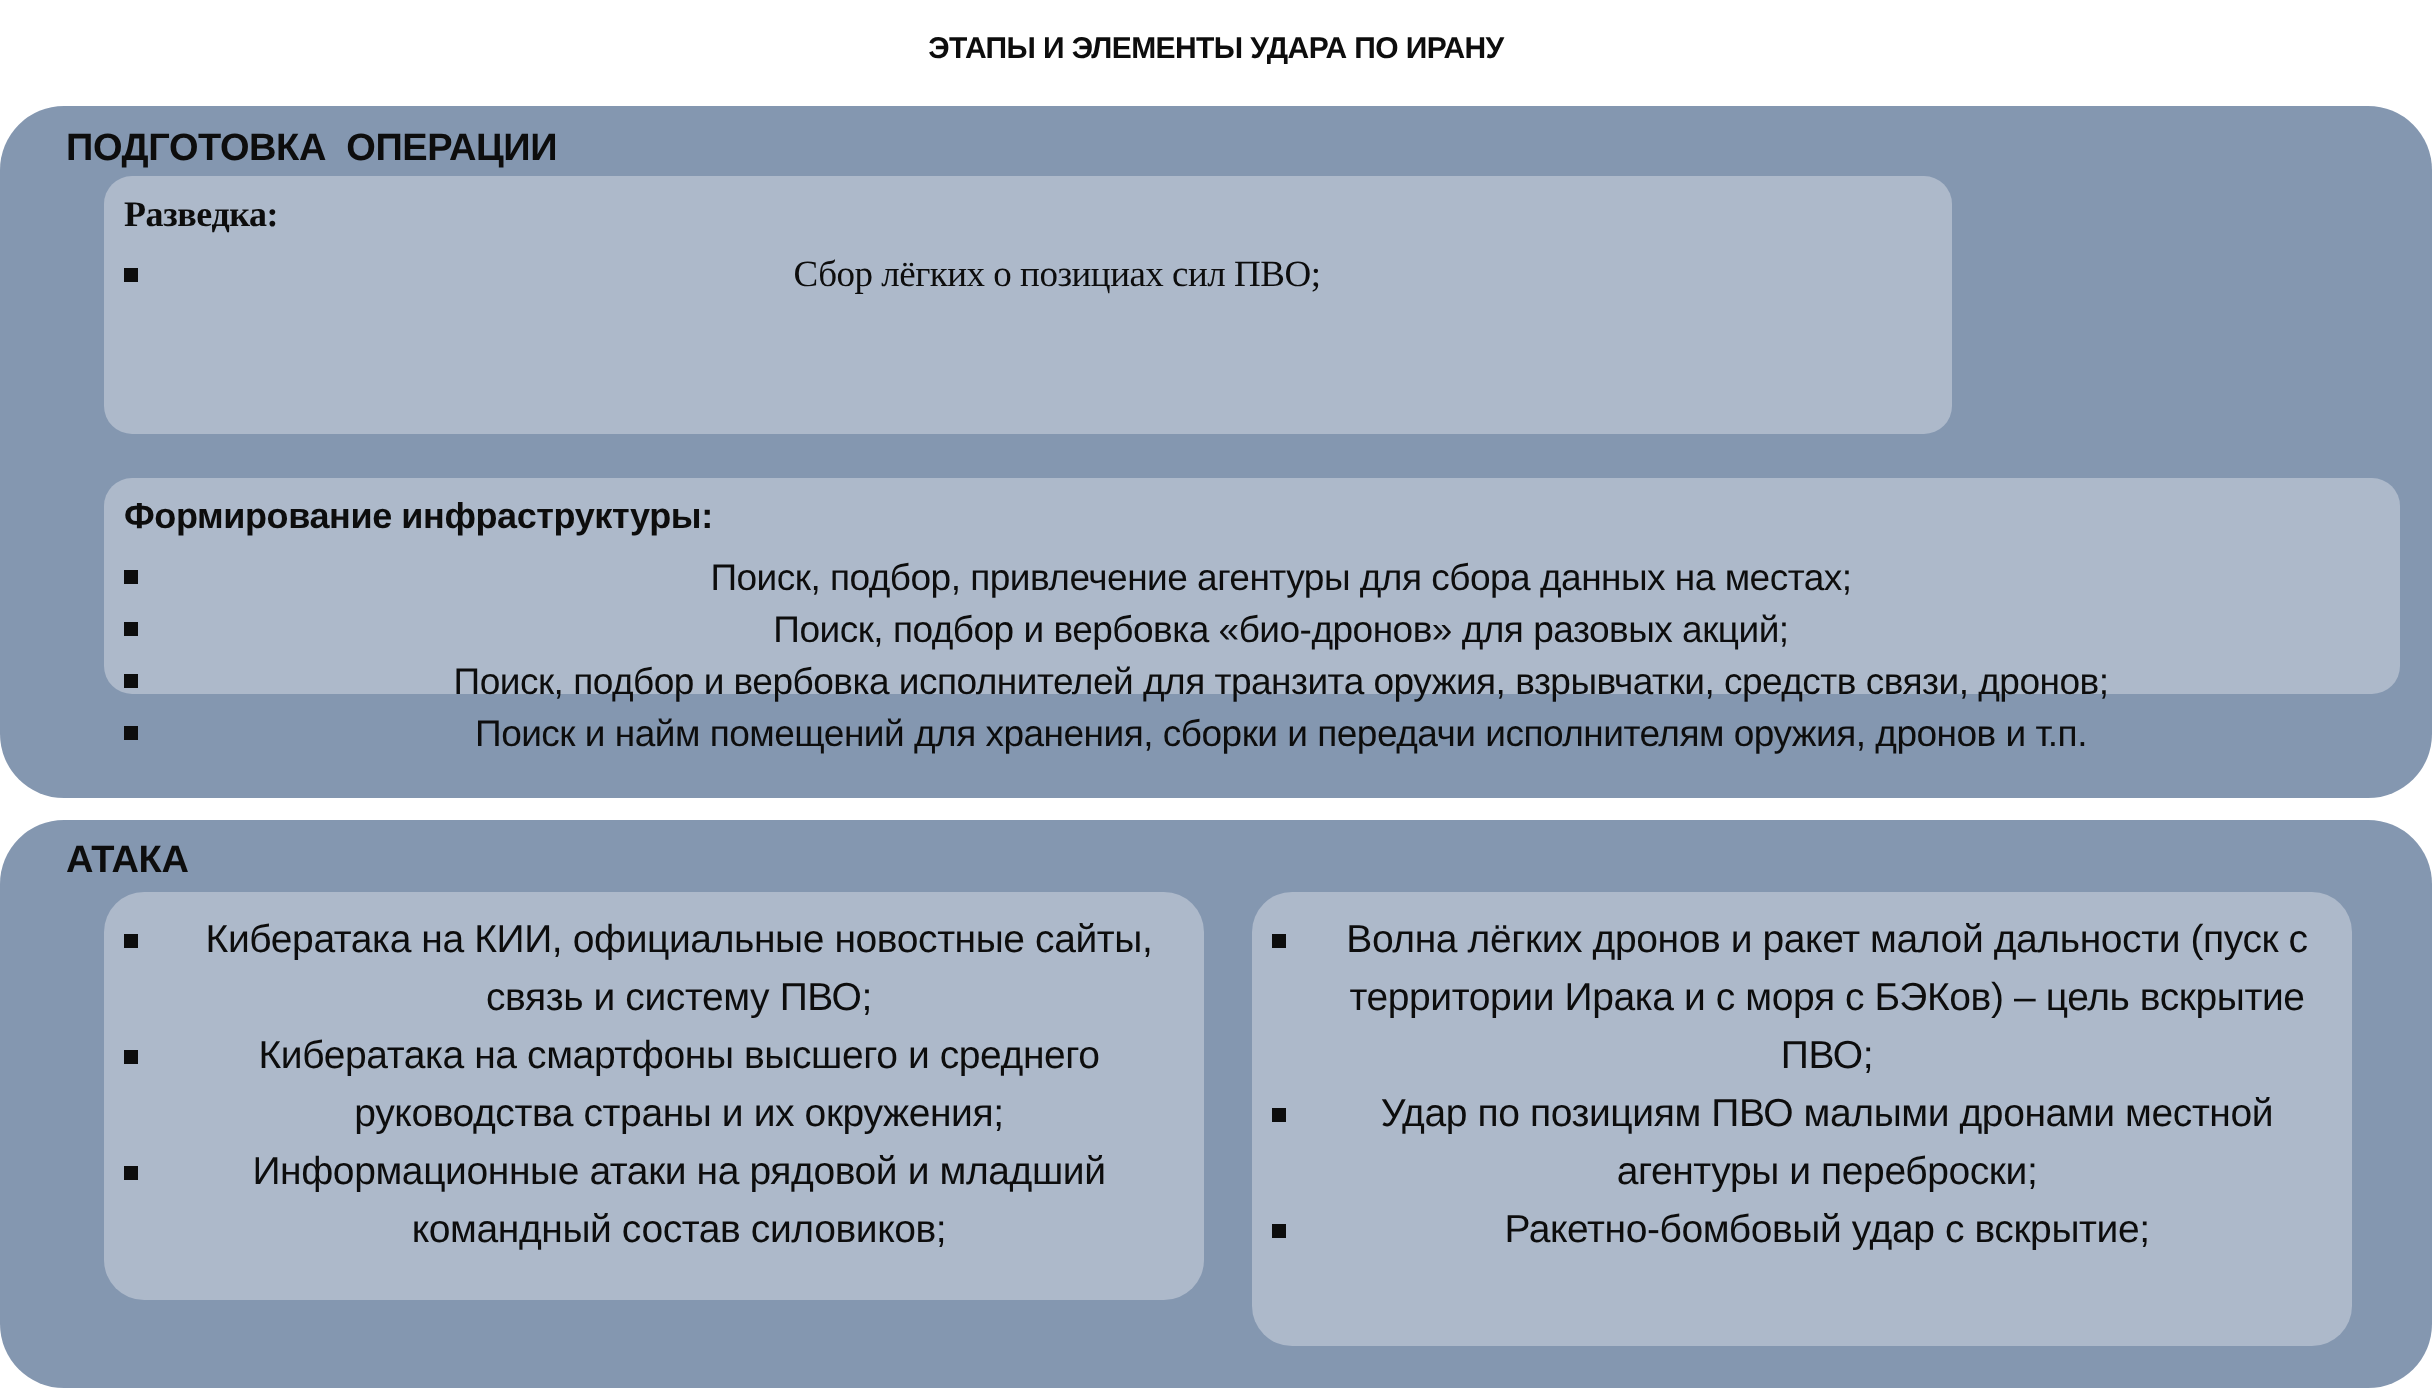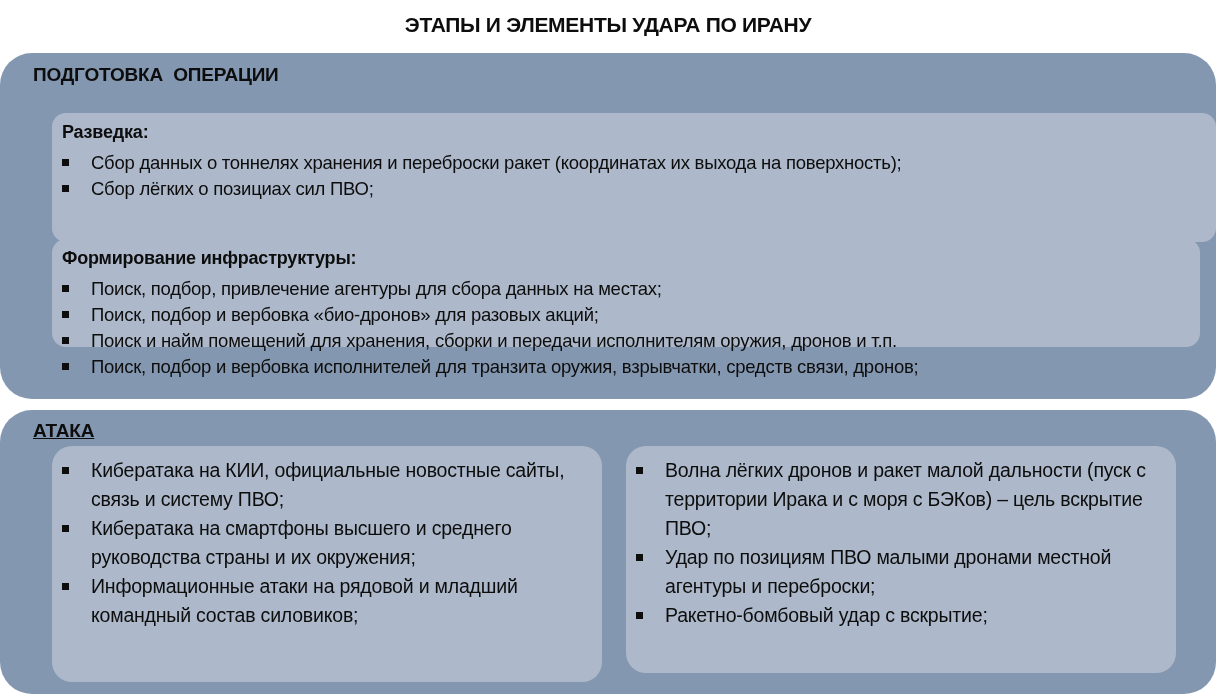--- a/index.html
+++ b/index.html
@@ -1,43 +1,43 @@
 <!DOCTYPE html>
 <html><head>
   <meta charset="utf-8">
   <style>
-    * { box-sizing: border-box; margin: 0; padding: 0; }
+    * { box-sizing: border-box; margin: 0; padding: 0; text-align: center; }
     html, body { width: 1216px; height: 694px; background: #ffffff; overflow: hidden; }
     body { position: relative; font-family: "Liberation Sans", "DejaVu Sans", sans-serif; color: #0d0d0d; }
 
     .title {
       position: absolute; left: 0; top: 8px; width: 1216px; height: 34px;
-      text-align: center; font-weight: bold; font-size: 21px; line-height: 34px;
+      text-align: center; font-weight: bold; font-size: 15px; line-height: 34px;
       letter-spacing: -0.3px;
     }
     .panel {
       position: absolute; left: 0; width: 1216px;
       background: #8497b0; border-radius: 32px;
     }
     .panel-1 { top: 53px; height: 346px; }
     .panel-2 { top: 410px; height: 284px; }
 
     .panel-title {
       position: absolute; left: 33px; font-weight: bold; font-size: 19px;
       letter-spacing: -0.2px; white-space: pre;
     }
     .panel-1 .panel-title { top: 11px; }
-    .panel-2 .panel-title { top: 10px; text-decoration: underline; }
+    .panel-2 .panel-title { top: 10px; }
 
     .box {
       position: absolute; background: #adb9ca; border-radius: 14px;
     }
-    .box-recon { left: 52px; top: 60px; width: 1164px; height: 129px; }
+    .box-recon { left: 52px; top: 35px; width: 924px; height: 129px; font-family: Liberation Serif, serif; }
     .box-infra { left: 52px; top: 186px; width: 1148px; height: 108px; }
-    .box-left  { left: 52px; top: 36px; width: 550px; height: 236px; border-radius: 20px; }
+    .box-left  { left: 52px; top: 36px; width: 550px; height: 204px; border-radius: 20px; }
     .box-right { left: 626px; top: 36px; width: 550px; height: 227px; border-radius: 20px; }
 
     .box-heading {
       position: absolute; left: 10px; font-weight: bold; font-size: 18px; letter-spacing: -0.2px;
     }
     .box-recon .box-heading, .box-infra .box-heading { top: 9px; }
 
     ul.items { position: absolute; list-style: none; }
     .box-recon ul.items, .box-infra ul.items { left: 10px; top: 37px; right: 10px; }
     .box-recon li, .box-infra li { height: 26px; line-height: 26px; font-size: 18.5px; letter-spacing: -0.25px; }
@@ -60,32 +60,31 @@
 <body>
 
 <div class="title">ЭТАПЫ И ЭЛЕМЕНТЫ УДАРА ПО ИРАНУ</div>
 
 <section class="panel panel-1">
   <div class="panel-title">ПОДГОТОВКА  ОПЕРАЦИИ</div>
 
   <div class="box box-recon">
     <div class="box-heading">Разведка:</div>
     <ul class="items">
-      <li><span class="bullet"></span><span>Сбор данных о тоннелях хранения и переброски ракет (координатах их выхода на поверхность);</span></li>
       <li><span class="bullet"></span><span>Сбор лёгких о позициах сил ПВО;</span></li>
     </ul>
   </div>
 
   <div class="box box-infra">
     <div class="box-heading">Формирование инфраструктуры:</div>
     <ul class="items">
       <li><span class="bullet"></span><span>Поиск, подбор, привлечение агентуры для сбора данных на местах;</span></li>
       <li><span class="bullet"></span><span>Поиск, подбор и вербовка «био-дронов» для разовых акций;</span></li>
+      <li><span class="bullet"></span><span>Поиск, подбор и вербовка исполнителей для транзита оружия, взрывчатки, средств связи, дронов;</span></li>
       <li><span class="bullet"></span><span>Поиск и найм помещений для хранения, сборки и передачи исполнителям оружия, дронов и т.п.</span></li>
-      <li><span class="bullet"></span><span>Поиск, подбор и вербовка исполнителей для транзита оружия, взрывчатки, средств связи, дронов;</span></li>
     </ul>
   </div>
 </section>
 
 <section class="panel panel-2">
   <div class="panel-title">АТАКА</div>
 
   <div class="box box-left">
     <ul class="items">
       <li><span class="bullet"></span><span>Кибератака на КИИ, официальные новостные сайты, связь и систему ПВО;</span></li>

